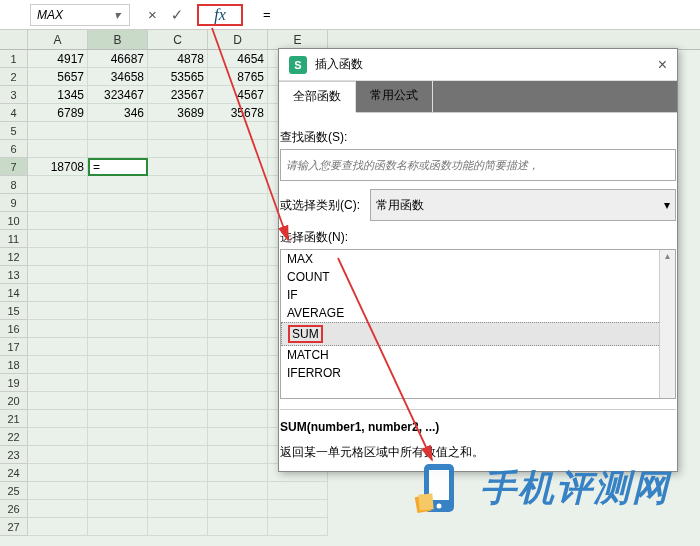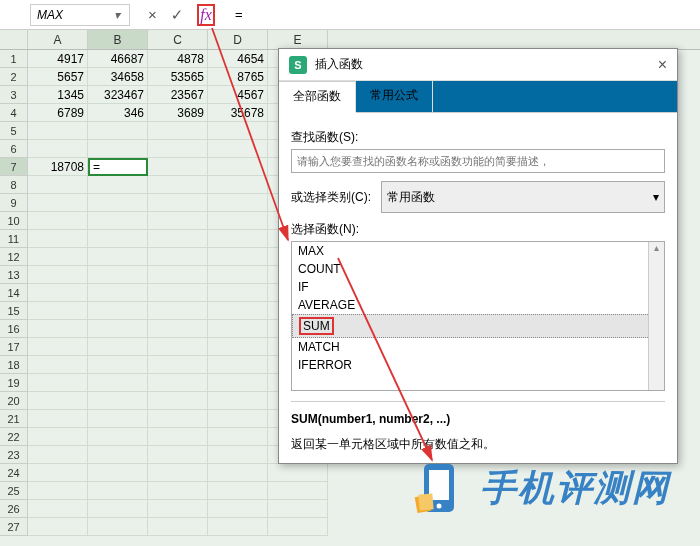--- a/index.html
+++ b/index.html
@@ -3,47 +3,47 @@
 <meta charset="utf-8">
 <style>
 * { box-sizing: border-box; margin: 0; padding: 0; font-family: "Microsoft YaHei", Arial, sans-serif; }
 body { width: 700px; height: 546px; background: #eaf1ea; position: relative; overflow: hidden; font-size: 12px; }
 
 
 .formula-bar { display: flex; align-items: center; background: #fff; border-bottom: 1px solid #ccc; height: 30px; }
 .name-box { width: 100px; height: 22px; margin: 4px 8px 4px 30px; border: 1px solid #ccc; display: flex; align-items: center; padding: 0 6px; background: #fff; font-style: italic; }
 .name-box-dd { width: 12px; text-align: center; color: #666; margin-left: auto; }
 .fbar-btns { display: flex; align-items: center; gap: 14px; padding: 0 10px; color: #555; font-size: 15px; }
-.fx-box { border: 2px solid #d33; padding: 0 1px; color: #a21caf; font-style: italic; font-family: serif; font-size:16px;text-align:right; }
+.fx-box { border: 2px solid #d33; padding: 0 15px; color: #0c4a6e; font-style: italic; font-family: serif; font-size:16px;text-align:right; }
 .formula-input { flex: 1; padding: 0 10px; font-size: 13px; }
 
 
 .sheet { position: absolute; top: 30px; left: 0; right: 0; bottom: 0; background: #eaf1ea; }
 .col-headers { display: flex; height: 20px; background: #e6eee6; border-bottom: 1px solid #bbb; }
 .corner { width: 28px; border-right: 1px solid #ccc; }
 .col-h { width: 60px; text-align: center; line-height: 20px; border-right: 1px solid #ccc; color: #333; }
 .col-h.sel { background: #c9dac9; }
 .rows { }
 .row { display: flex; height: 18px; }
 .row-h { width: 28px; text-align: center; line-height: 18px; border-right: 1px solid #ccc; border-bottom: 1px solid #ccc; background: #e6eee6; color: #333; font-size:11px;}
 .row-h.sel { background: #c9dac9; }
 .cell { width: 60px; border-right: 1px solid #d0dcd0; border-bottom: 1px solid #d0dcd0; text-align: right; padding: 0 3px; line-height: 18px; font-size: 12px; color: #000; overflow:hidden;}
 .cell.active { border: 2px solid #2a8a3a; background: #fff; line-height: 14px; text-align:left;}
 
 
 .dialog { position: absolute; top: 48px; left: 278px; width: 400px; background: #fff; border: 1px solid #888; box-shadow: 2px 2px 8px rgba(0,0,0,0.3); }
 .dlg-title { display: flex; align-items: center; height: 32px; padding: 0 10px; border-bottom: 1px solid #ddd; }
 .dlg-icon { width: 18px; height: 18px; background: #2aa876; border-radius: 3px; color:#fff; text-align:center; line-height:18px; font-weight:bold; font-size:11px; margin-right:8px;}
 .dlg-close { margin-left: auto; cursor: pointer; font-size: 16px; color:#555;}
-.tabs { display: flex; border-bottom: 1px solid #ccc; background:#0369a1;}
+.tabs { display: flex; border-bottom: 1px solid #ccc; background:#737373;}
 .tab { padding: 6px 14px; cursor: pointer; border-right:1px solid #ddd;}
 .tab.active { background: #fff; border-bottom: 2px solid #fff; margin-bottom:-1px; border-top:1px solid #ccc;}
-.dlg-body { padding: 10px 12px; }
+.dlg-body { padding: 10px 1px; }
 .lbl { display: block; margin: 6px 0 3px; }
-.search-in { width: 100%; height: 24px; border: 1px solid #aaa; padding: 0 5px; color:#999; font-size:11px;}
+.search-in { width: 100%; height: 32px; border: 1px solid #aaa; padding: 0 5px; color:#999; font-size:11px;font-style:italic;}
 .cat-row { display:flex; align-items:center; gap:10px; margin:8px 0;}
 .cat-sel { flex:1; height:32px; border:1px solid #aaa; background:#eee; padding:0 5px; display:flex; align-items:center; justify-content:space-between;}
 .fn-list { border:1px solid #aaa; height:150px; overflow:hidden; position:relative;}
 .fn-item { padding: 2px 6px; cursor:pointer; font-size:12px;}
 .fn-item.sel { background:#e5e5e5; border:1px dotted #888;}
 .fn-sum-hl { border:2px solid #d33; display:inline-block; padding:0 2px;}
 .fn-scroll { position:absolute; right:0; top:0; bottom:0; width:16px; background:#f0f0f0; border-left:1px solid #ccc;}
 .fn-scroll span{display:block;text-align:center;color:#888;font-size:10px;}
 .desc-box { border-top:1px solid #ccc; margin-top:10px; padding-top:10px;}
 .fn-sig { font-weight:bold; margin-bottom:10px;}

